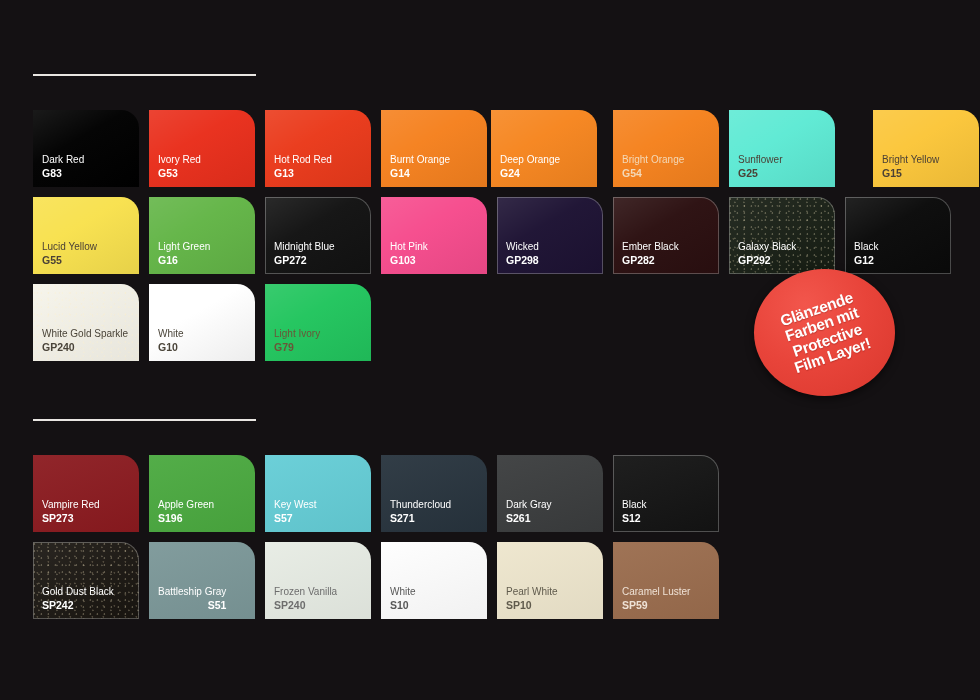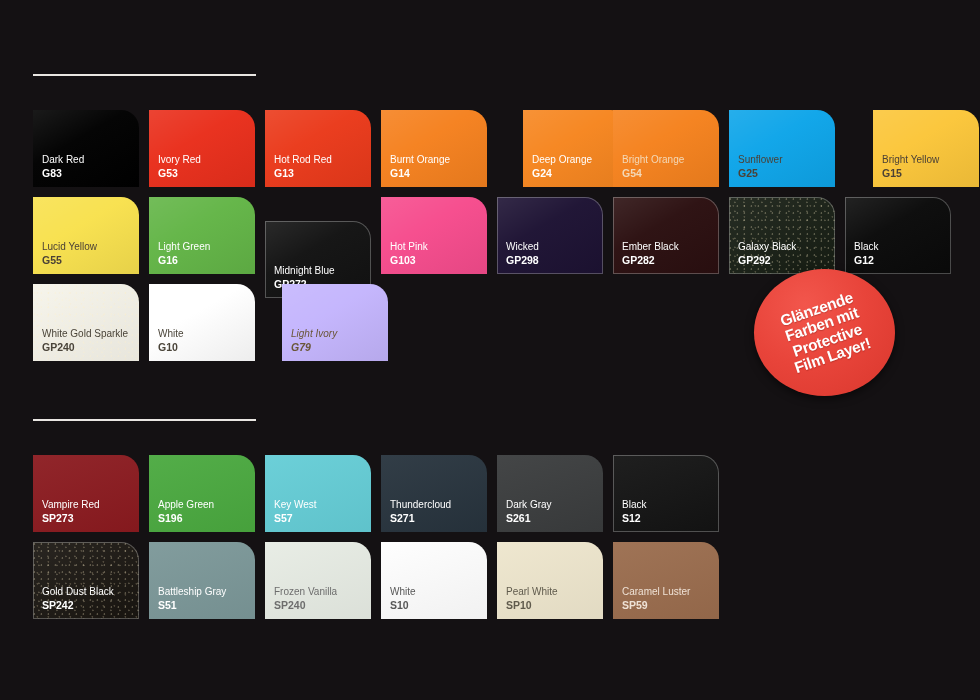--- a/index.html
+++ b/index.html
@@ -122,35 +122,35 @@
               <span class="code">G13</span>
             </div>
           </div>
           <div class="swatch" style="left: 381px; top: 110px; background: rgb(245, 129, 31);">
             <div class="sheen" style="background: linear-gradient(150deg, rgba(255, 255, 255, 0.1) 0%, rgba(255, 255, 255, 0.02) 40%, rgba(0, 0, 0, 0.07) 100%);"></div>
             <div class="label" style="color: rgb(255, 255, 255);">
               <span class="name">Burnt Orange</span>
               <span class="code">G14</span>
             </div>
           </div>
-          <div class="swatch" style="left: 523px; top: 110px; background: rgb(246, 134, 32);">
+          <div class="swatch" style="left: 491px; top: 110px; background: rgb(246, 134, 32);">
             <div class="sheen" style="background: linear-gradient(150deg, rgba(255, 255, 255, 0.1) 0%, rgba(255, 255, 255, 0.02) 40%, rgba(0, 0, 0, 0.07) 100%);"></div>
             <div class="label" style="color: rgb(255, 255, 255);">
               <span class="name">Deep Orange</span>
               <span class="code">G24</span>
             </div>
           </div>
           <div class="swatch" style="left: 613px; top: 110px; background: rgb(245, 130, 30);">
             <div class="sheen" style="background: linear-gradient(150deg, rgba(255, 255, 255, 0.1) 0%, rgba(255, 255, 255, 0.02) 40%, rgba(0, 0, 0, 0.07) 100%);"></div>
             <div class="label" style="color: rgb(243, 217, 184);">
               <span class="name">Bright Orange</span>
               <span class="code">G54</span>
             </div>
           </div>
-          <div class="swatch" style="left: 729px; top: 110px; background: #0ea5e9; padding-left: 21px;">
+          <div class="swatch" style="left: 729px; top: 110px; background: #5eead4; padding-left: 21px;">
             <div class="sheen" style="background: linear-gradient(150deg, rgba(255, 255, 255, 0.1) 0%, rgba(255, 255, 255, 0.02) 40%, rgba(0, 0, 0, 0.07) 100%);"></div>
             <div class="label" style="color: rgb(75, 65, 54);">
               <span class="name">Sunflower</span>
               <span class="code">G25</span>
             </div>
           </div>
           <div class="swatch" style="left: 845px; top: 110px; background: rgb(251, 198, 58); margin-left: 28px;">
             <div class="sheen" style="background: linear-gradient(150deg, rgba(255, 255, 255, 0.1) 0%, rgba(255, 255, 255, 0.02) 40%, rgba(0, 0, 0, 0.07) 100%);"></div>
             <div class="label" style="color: rgb(75, 65, 54);">
               <span class="name">Bright Yellow</span>
@@ -164,21 +164,21 @@
               <span class="code">G55</span>
             </div>
           </div>
           <div class="swatch" style="left: 149px; top: 197px; background: rgb(99, 181, 71);">
             <div class="sheen" style="background: linear-gradient(150deg, rgba(255, 255, 255, 0.1) 0%, rgba(255, 255, 255, 0.02) 40%, rgba(0, 0, 0, 0.07) 100%);"></div>
             <div class="label" style="color: rgb(255, 255, 255);">
               <span class="name">Light Green</span>
               <span class="code">G16</span>
             </div>
           </div>
-          <div class="swatch" style="left: 265px; top: 197px; background: rgb(18, 18, 18); box-shadow: rgba(190, 190, 190, 0.38) 0px 0px 0px 1px inset; margin-top: 24px;">
+          <div class="swatch" style="left: 265px; top: 197px; background: rgb(18, 18, 18); box-shadow: rgba(190, 190, 190, 0.38) 0px 0px 0px 1px inset;">
             <div class="sheen" style="background: linear-gradient(150deg, rgba(255, 255, 255, 0.1) 0%, rgba(255, 255, 255, 0.02) 40%, rgba(0, 0, 0, 0.07) 100%);"></div>
             <div class="label" style="color: rgb(255, 255, 255);">
               <span class="name">Midnight Blue</span>
               <span class="code">GP272</span>
             </div>
           </div>
           <div class="swatch" style="left: 381px; top: 197px; background: rgb(246, 76, 141);">
             <div class="sheen" style="background: linear-gradient(150deg, rgba(255, 255, 255, 0.1) 0%, rgba(255, 255, 255, 0.02) 40%, rgba(0, 0, 0, 0.07) 100%);"></div>
             <div class="label" style="color: rgb(255, 255, 255);">
               <span class="name">Hot Pink</span>
@@ -220,21 +220,21 @@
               <span class="code">GP240</span>
             </div>
           </div>
           <div class="swatch" style="left: 149px; top: 284px; background: rgb(255, 255, 255);">
             <div class="sheen" style="background: linear-gradient(150deg, rgba(255, 255, 255, 0.1) 0%, rgba(255, 255, 255, 0.02) 40%, rgba(0, 0, 0, 0.07) 100%);"></div>
             <div class="label" style="color: rgb(74, 68, 57);">
               <span class="name">White</span>
               <span class="code">G10</span>
             </div>
           </div>
-          <div class="swatch" style="left: 282px; top: 284px; background: #c4b5fd; font-style: italic;">
+          <div class="swatch" style="left: 265px; top: 284px; background: #22c55e;">
             <div class="sheen" style="background: linear-gradient(150deg, rgba(255, 255, 255, 0.1) 0%, rgba(255, 255, 255, 0.02) 40%, rgba(0, 0, 0, 0.07) 100%);"></div>
             <div class="label" style="color: rgb(106, 86, 56);">
               <span class="name">Light Ivory</span>
               <span class="code">G79</span>
             </div>
           </div>
         </div>
       </div>
       <div class="section">
         <div class="section-head" style="top: 411px;">
@@ -283,21 +283,21 @@
               <span class="code">S12</span>
             </div>
           </div>
           <div class="swatch" style="left: 33px; top: 542px; background: rgb(25, 21, 16); box-shadow: rgba(190, 190, 190, 0.38) 0px 0px 0px 1px inset;">
             <div class="sheen" style="background: radial-gradient(circle at 20% 30%, rgba(255, 240, 200, 0.28) 0.6px, transparent 1.2px) 0% 0% / 7px 7px, radial-gradient(circle at 65% 60%, rgba(255, 240, 200, 0.24) 0.6px, transparent 1.2px) 0% 0% / 9px 9px, radial-gradient(circle at 40% 80%, rgba(255, 235, 190, 0.22) 0.6px, transparent 1.2px) 0% 0% / 11px 11px, linear-gradient(150deg, rgba(255, 255, 255, 0.07), rgba(0, 0, 0, 0.06)) 0% 0% / 100% 100%;"></div>
             <div class="label" style="color: rgb(255, 255, 255);">
               <span class="name">Gold Dust Black</span>
               <span class="code">SP242</span>
             </div>
           </div>
-          <div class="swatch" style="left: 149px; top: 542px; background: rgb(123, 151, 152);">
+          <div class="swatch" style="left: 149px; top: 542px; background: rgb(123, 151, 152); text-align: right;">
             <div class="sheen" style="background: linear-gradient(160deg, rgba(255, 255, 255, 0.05) 0%, rgba(0, 0, 0, 0.05) 100%);"></div>
             <div class="label" style="color: rgb(255, 255, 255);">
               <span class="name">Battleship Gray</span>
               <span class="code">S51</span>
             </div>
           </div>
           <div class="swatch" style="left: 265px; top: 542px; background: rgb(231, 236, 228);">
             <div class="sheen" style="background: linear-gradient(160deg, rgba(255, 255, 255, 0.05) 0%, rgba(0, 0, 0, 0.05) 100%);"></div>
             <div class="label" style="color: rgb(109, 109, 109);">
               <span class="name">Frozen Vanilla</span>

